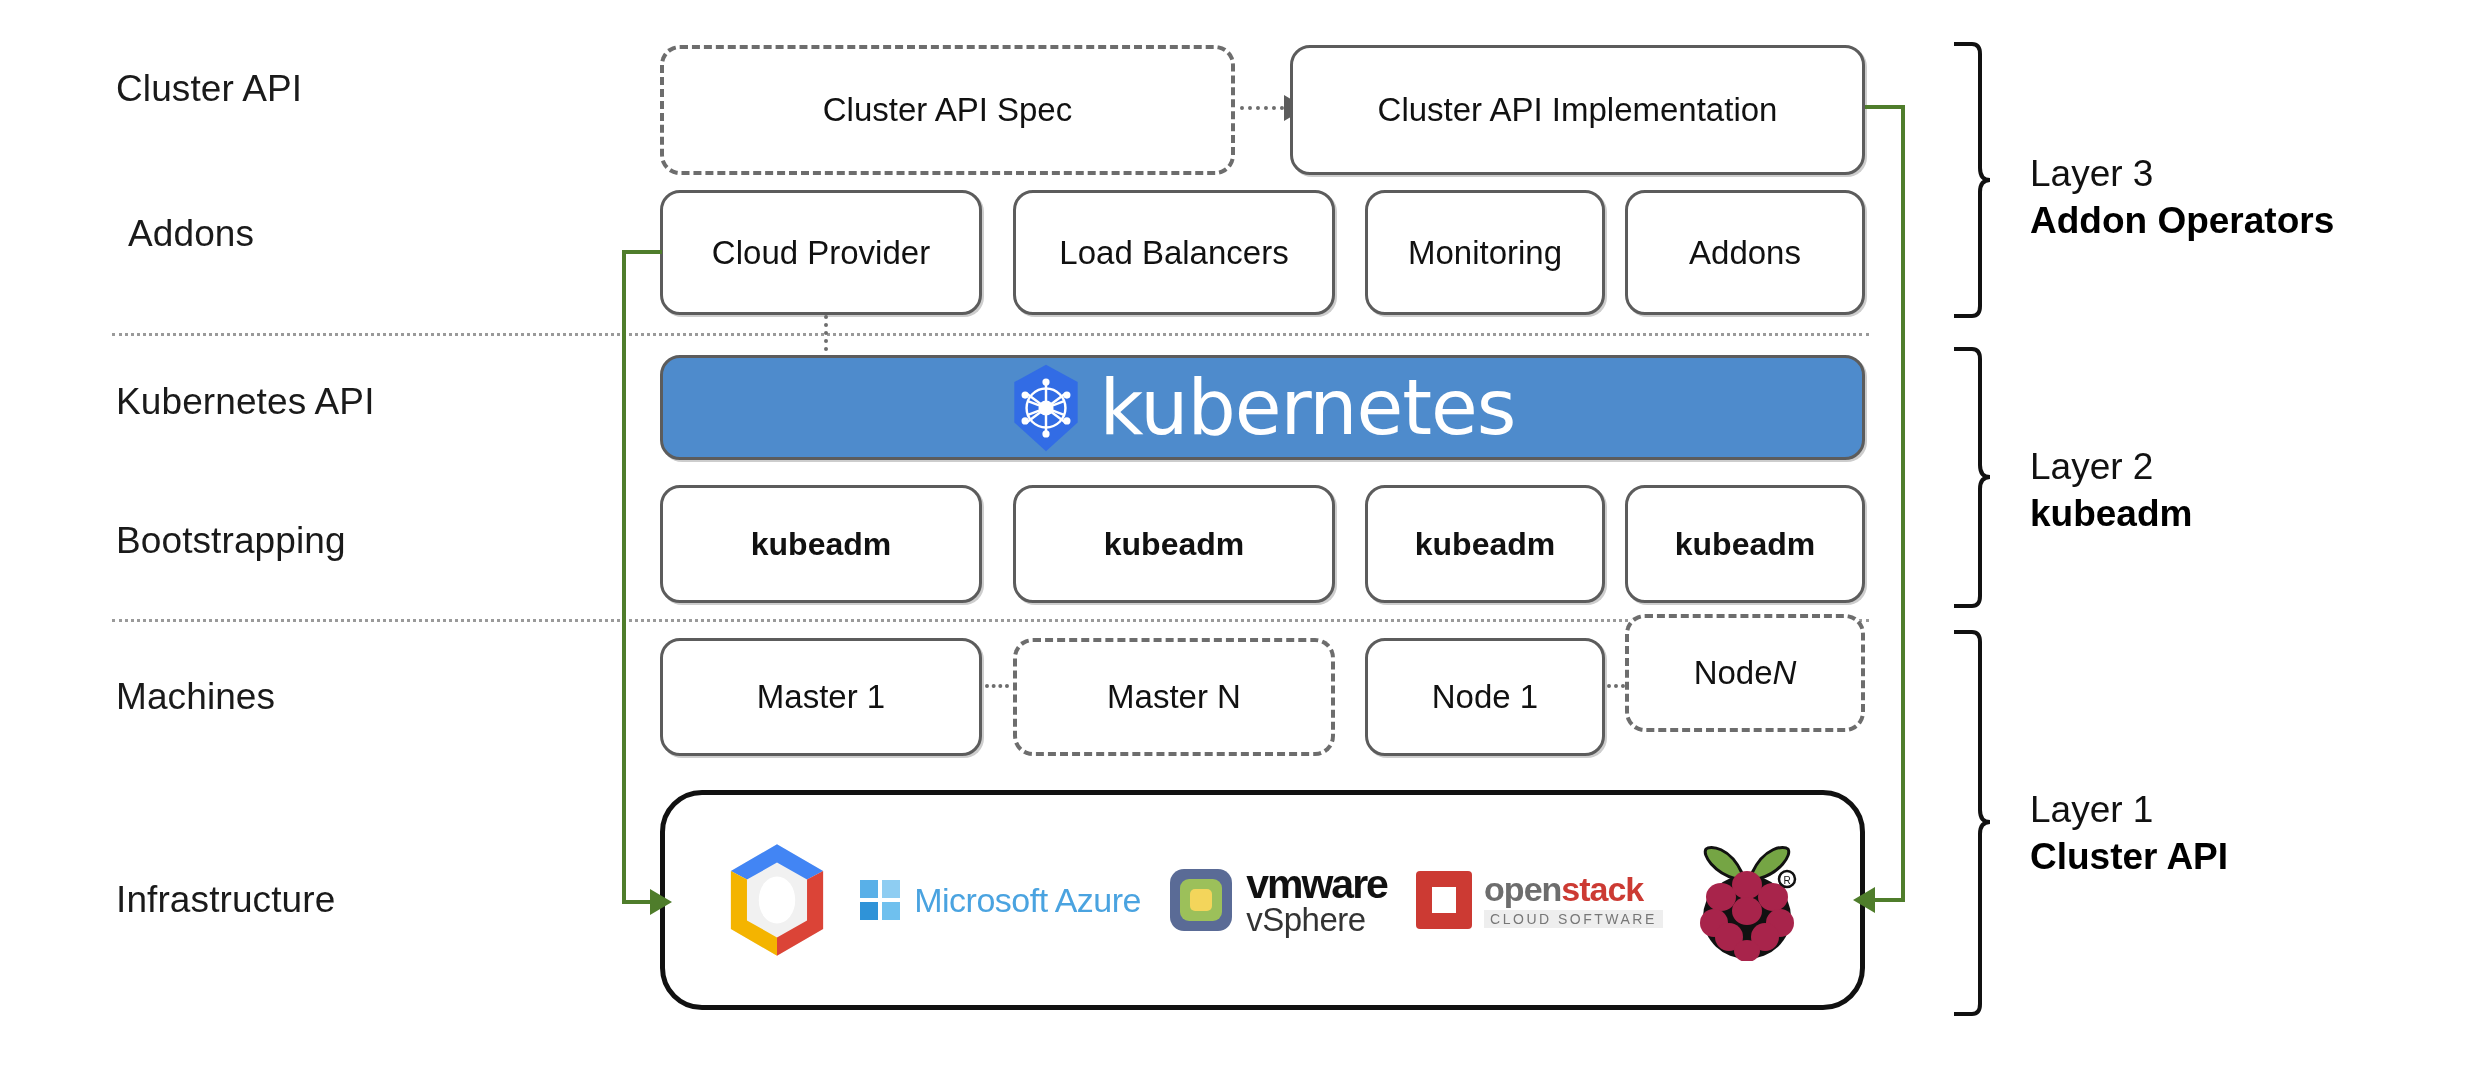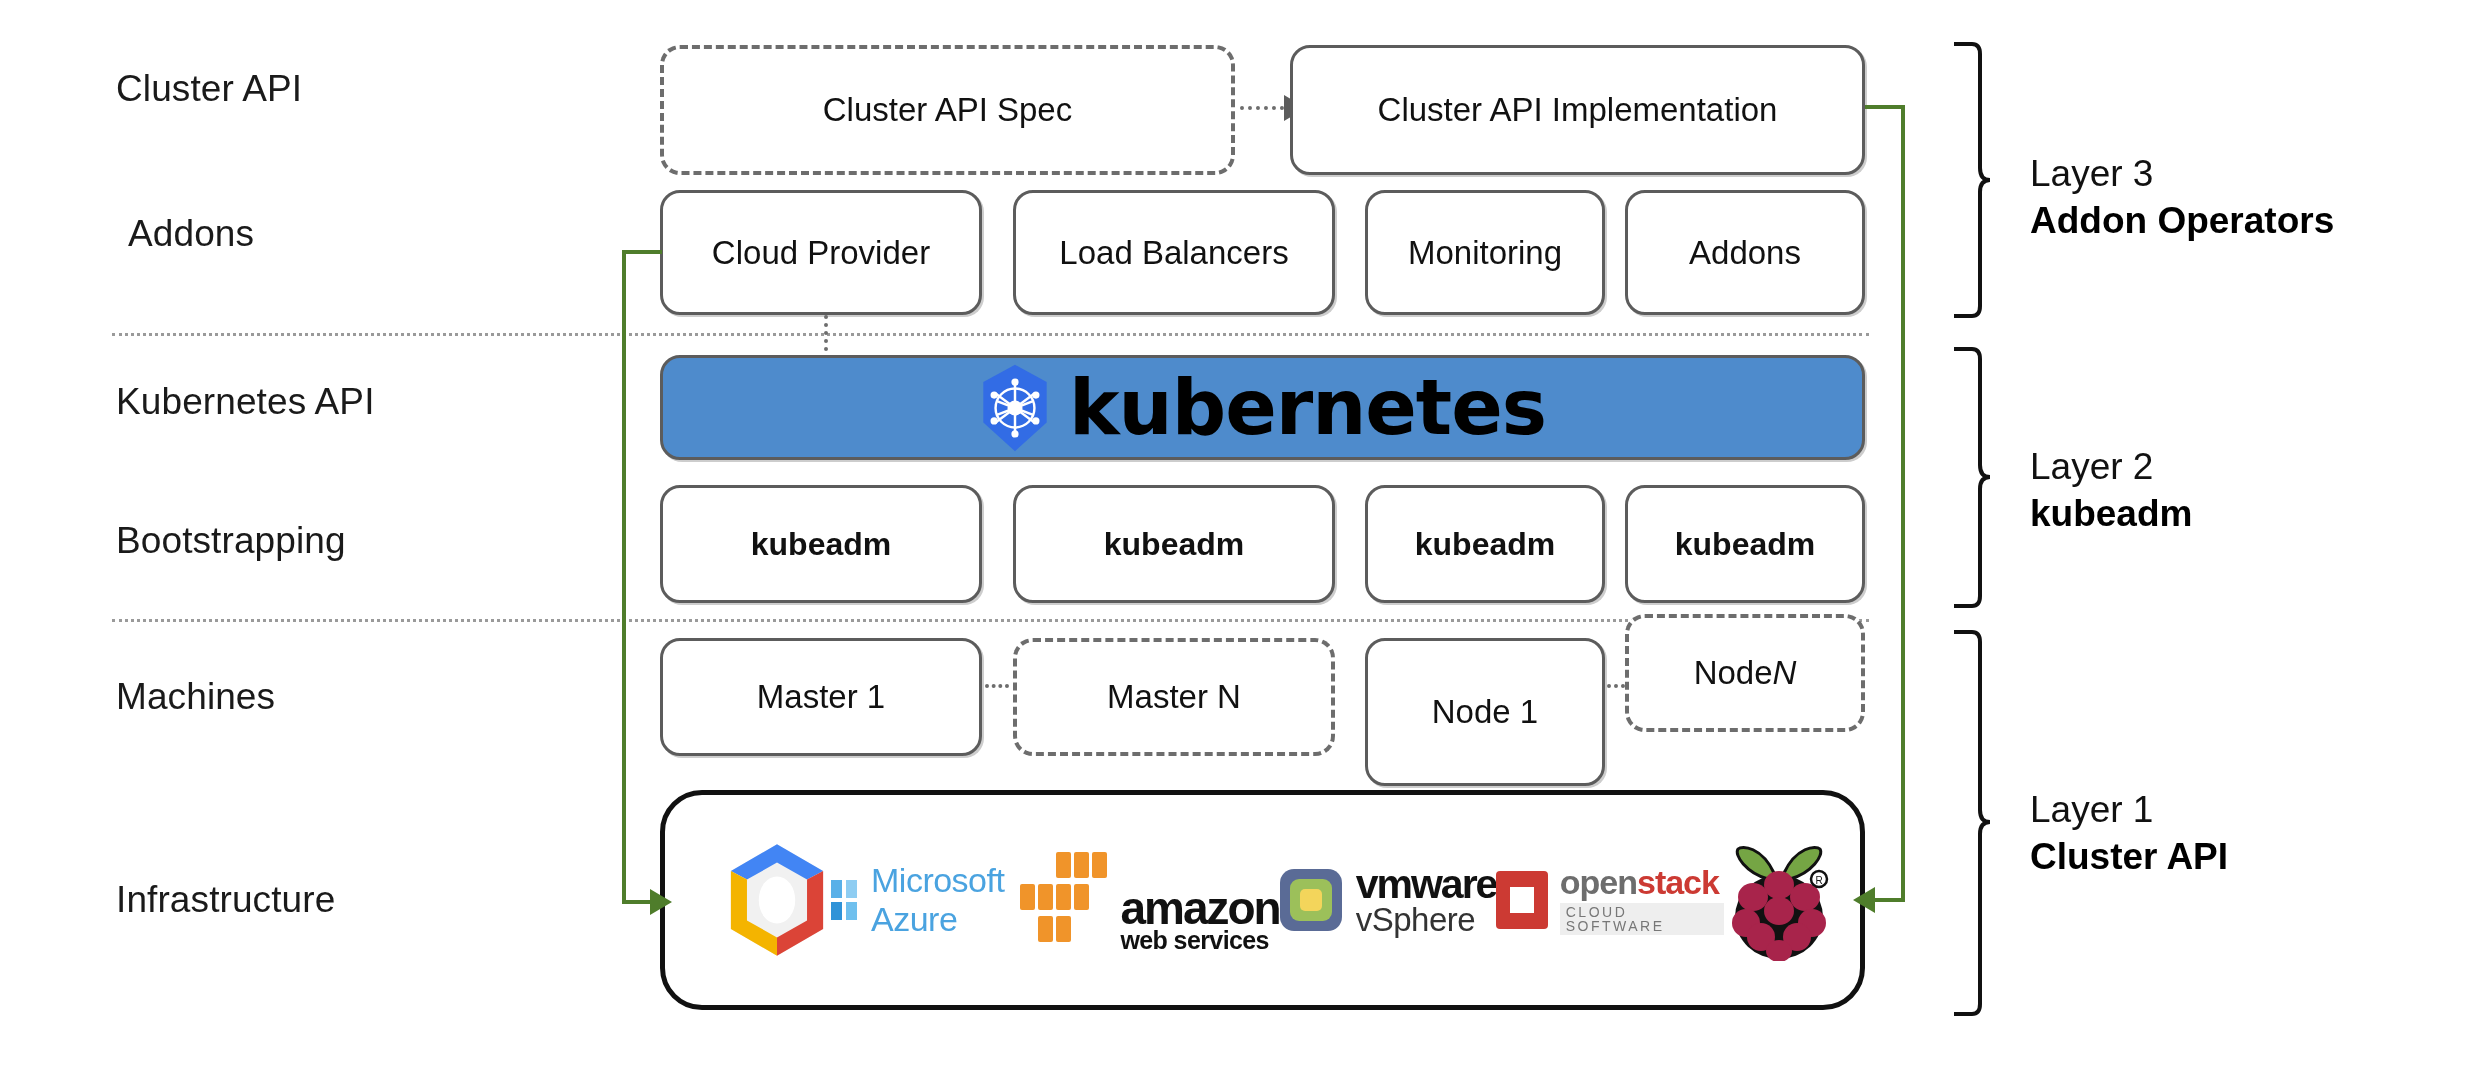--- a/index.html
+++ b/index.html
@@ -20,21 +20,21 @@
        font-size:33px;color:#111;}
   .box.solid{border:3px solid #5c5c5c;box-shadow:2px 2px 0 rgba(90,90,90,.30);}
   .box.dashed{border:4px dashed #6d6d6d;}
   .box.bold{font-weight:bold;font-size:32px;}
   .box .ital{font-style:italic;}
 
   
   .k8sbar{position:absolute;box-sizing:border-box;border-radius:20px;
           border:3px solid #5c5c5c;box-shadow:2px 2px 0 rgba(90,90,90,.30);
           display:flex;align-items:center;justify-content:center;gap:18px;}
-  .k8sbar .wordmark{font-size:76px;font-weight:bold;color:#000000;letter-spacing:-1px;
+  .k8sbar .wordmark{font-size:76px;font-weight:normal;color:#ffffff;letter-spacing:-1px;
                     font-family:"DejaVu Sans","Liberation Sans",sans-serif;}
 
   
   .infra{position:absolute;box-sizing:border-box;background:#fff;border:5px solid #111;
          border-radius:42px;display:flex;align-items:center;justify-content:space-between;
          padding:0 58px;}
   .logo{display:flex;align-items:center;justify-content:center;}
 
   
   .azure{gap:14px;}
@@ -173,21 +173,21 @@
 
   <div class="box solid" style="left:660px;top:638px;width:322px;height:118px;">
     <span>Master 1</span>
   </div>
   <div class="dotarrow" style="left:985px;top:684px;">
     <div class="dots" style="width:24px;"></div>
   </div>
   <div class="box dashed" style="left:1013px;top:638px;width:322px;height:118px;">
     <span>Master N</span>
   </div>
-  <div class="box solid" style="left:1365px;top:638px;width:240px;height:148px;">
+  <div class="box solid" style="left:1365px;top:638px;width:240px;height:118px;">
     <span>Node 1</span>
   </div>
   <div class="dotarrow" style="left:1607px;top:684px;">
     <div class="dots" style="width:18px;"></div>
   </div>
   <div class="box dashed" style="left:1625px;top:614px;width:240px;height:118px;">
     <span>Node </span>
       <span class="ital">N</span>
   </div>
 
@@ -206,39 +206,20 @@
     <div class="logo azure">
       <span class="azwin">
           <i></i>
           <i></i>
           <i></i>
           <i></i>
         </span>
       <span class="aztext">Microsoft Azure</span>
     </div>
 
-    <div class="logo aws">
-      <svg width="92" height="104" viewBox="0 0 92 104">
-        <g fill="#f0942a">
-          <rect x="38" y="4" width="15" height="26" rx="2"></rect>
-          <rect x="56" y="4" width="15" height="26" rx="2"></rect>
-          <rect x="74" y="4" width="15" height="26" rx="2"></rect>
-          <rect x="2" y="36" width="15" height="26" rx="2"></rect>
-          <rect x="20" y="36" width="15" height="26" rx="2"></rect>
-          <rect x="38" y="36" width="15" height="26" rx="2"></rect>
-          <rect x="56" y="36" width="15" height="26" rx="2"></rect>
-          <rect x="20" y="68" width="15" height="26" rx="2"></rect>
-          <rect x="38" y="68" width="15" height="26" rx="2"></rect>
-        </g>
-      </svg>
-      <span class="awstext">
-        <span class="amz">amazon</span>
-        <span class="ws">web services</span>
-      </span>
-    </div>
 
     <div class="logo vmw">
       <span class="vmtile">
         <span class="inner">
             <span class="core"></span>
           </span>
       </span>
       <span class="vmtext">
         <span class="vm">vmware</span>
         <span class="sp">vSphere</span>

